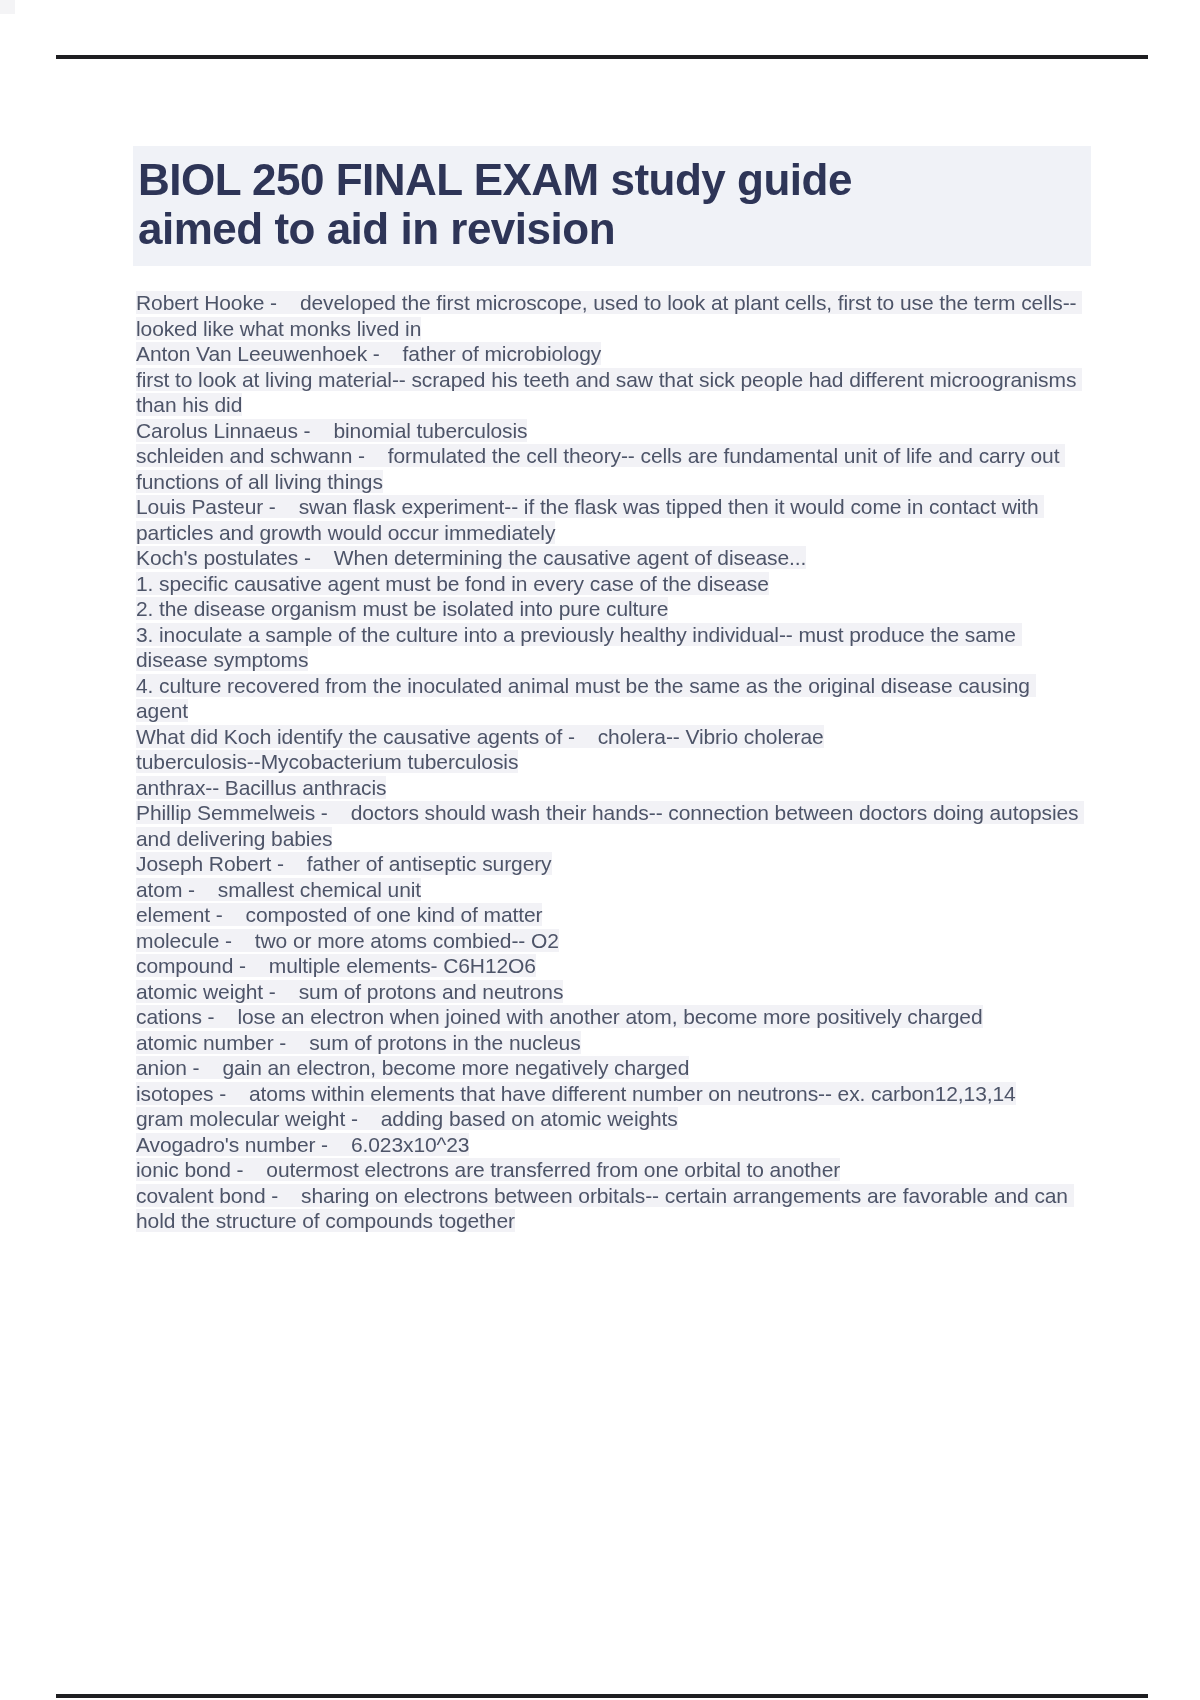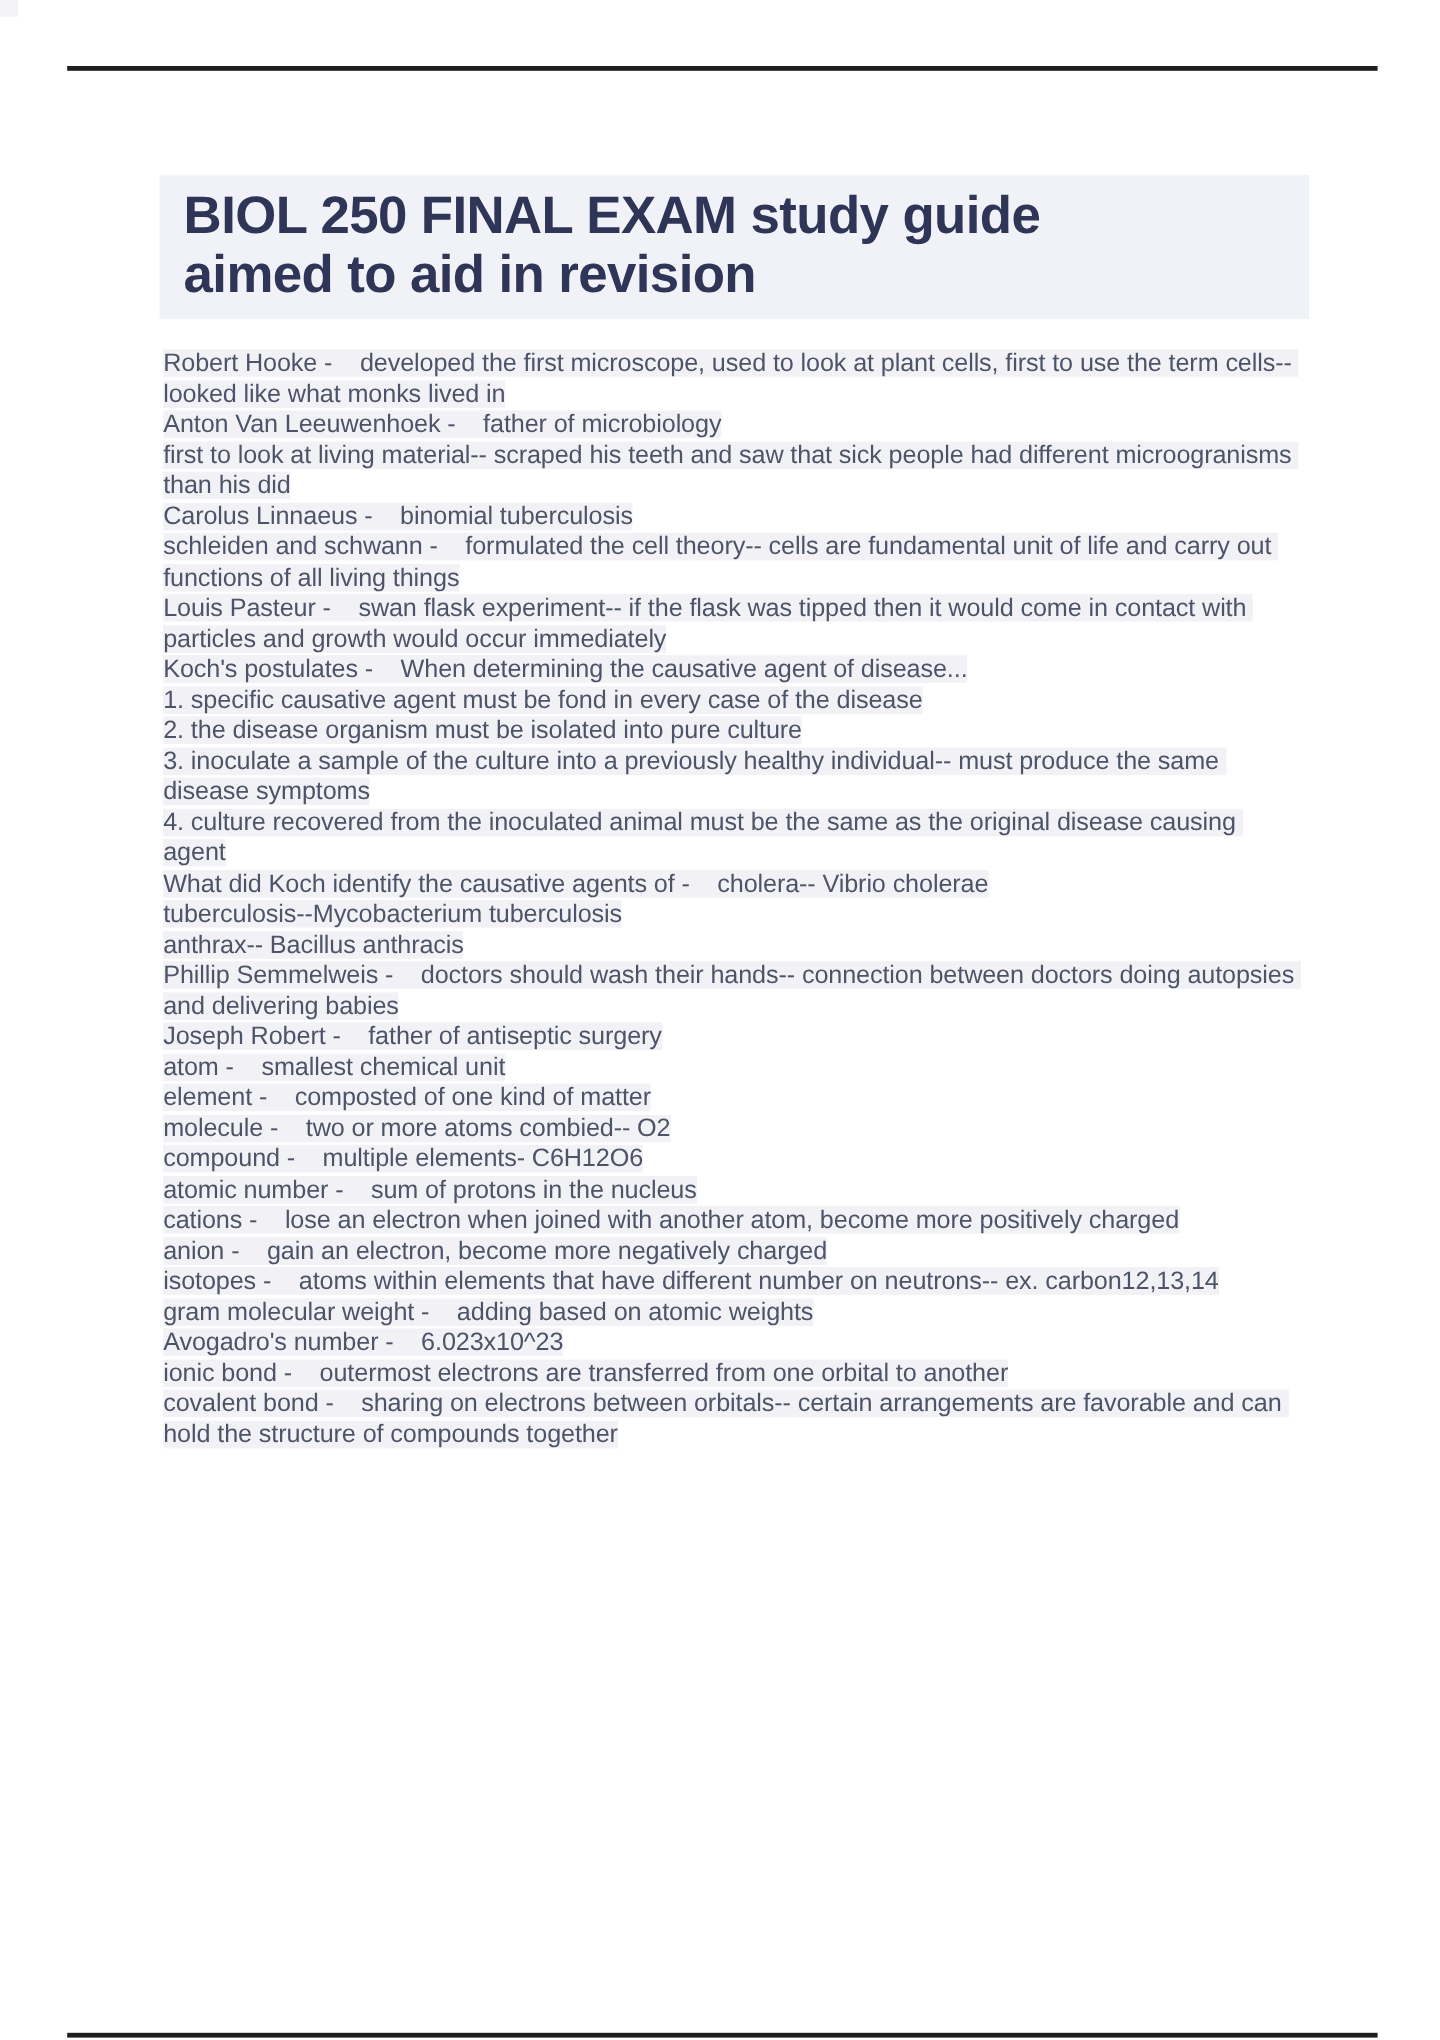--- a/index.html
+++ b/index.html
@@ -32,21 +32,21 @@
     height: 14px;
     background: #f4f4f6;
   }
   .title-block {
     position: absolute;
     left: 133px;
     top: 146px;
     width: 958px;
     box-sizing: border-box;
     background: #f0f2f7;
-    padding: 9px 12px 13px 20px;
+    padding: 9px 12px 13px 5px;
   }
   .title {
     margin: 0;
     font-size: 44px;
     line-height: 49px;
     font-weight: bold;
     letter-spacing: -0.5px;
     color: #2e3557;
   }
   .title-line { display: block; }
@@ -110,24 +110,25 @@
   <p class="entry"><span class="hl">Joseph Robert -    father of antiseptic surgery</span></p>
 
   <p class="entry"><span class="hl">atom -    smallest chemical unit</span></p>
 
   <p class="entry"><span class="hl">element -    composted of one kind of matter</span></p>
 
   <p class="entry"><span class="hl">molecule -    two or more atoms combied-- O2</span></p>
 
   <p class="entry"><span class="hl">compound -    multiple elements- C6H12O6</span></p>
 
+  <p class="entry"><span class="hl">atomic weight -    sum of protons and neutrons</span></p>
+
+  <p class="entry"><span class="hl">cations -    lose an electron when joined with another atom, become more positively charged</span></p>
 
   <p class="entry"><span class="hl">atomic number -    sum of protons in the nucleus</span></p>
-
-  <p class="entry"><span class="hl">cations -    lose an electron when joined with another atom, become more positively charged</span></p>
 
   <p class="entry"><span class="hl">anion -    gain an electron, become more negatively charged</span></p>
 
   <p class="entry"><span class="hl">isotopes -    atoms within elements that have different number on neutrons-- ex. carbon12,13,14</span></p>
 
   <p class="entry"><span class="hl">gram molecular weight -    adding based on atomic weights</span></p>
 
   <p class="entry"><span class="hl">Avogadro's number -    6.023x10^23</span></p>
 
   <p class="entry"><span class="hl">ionic bond -    outermost electrons are transferred from one orbital to another</span></p>

